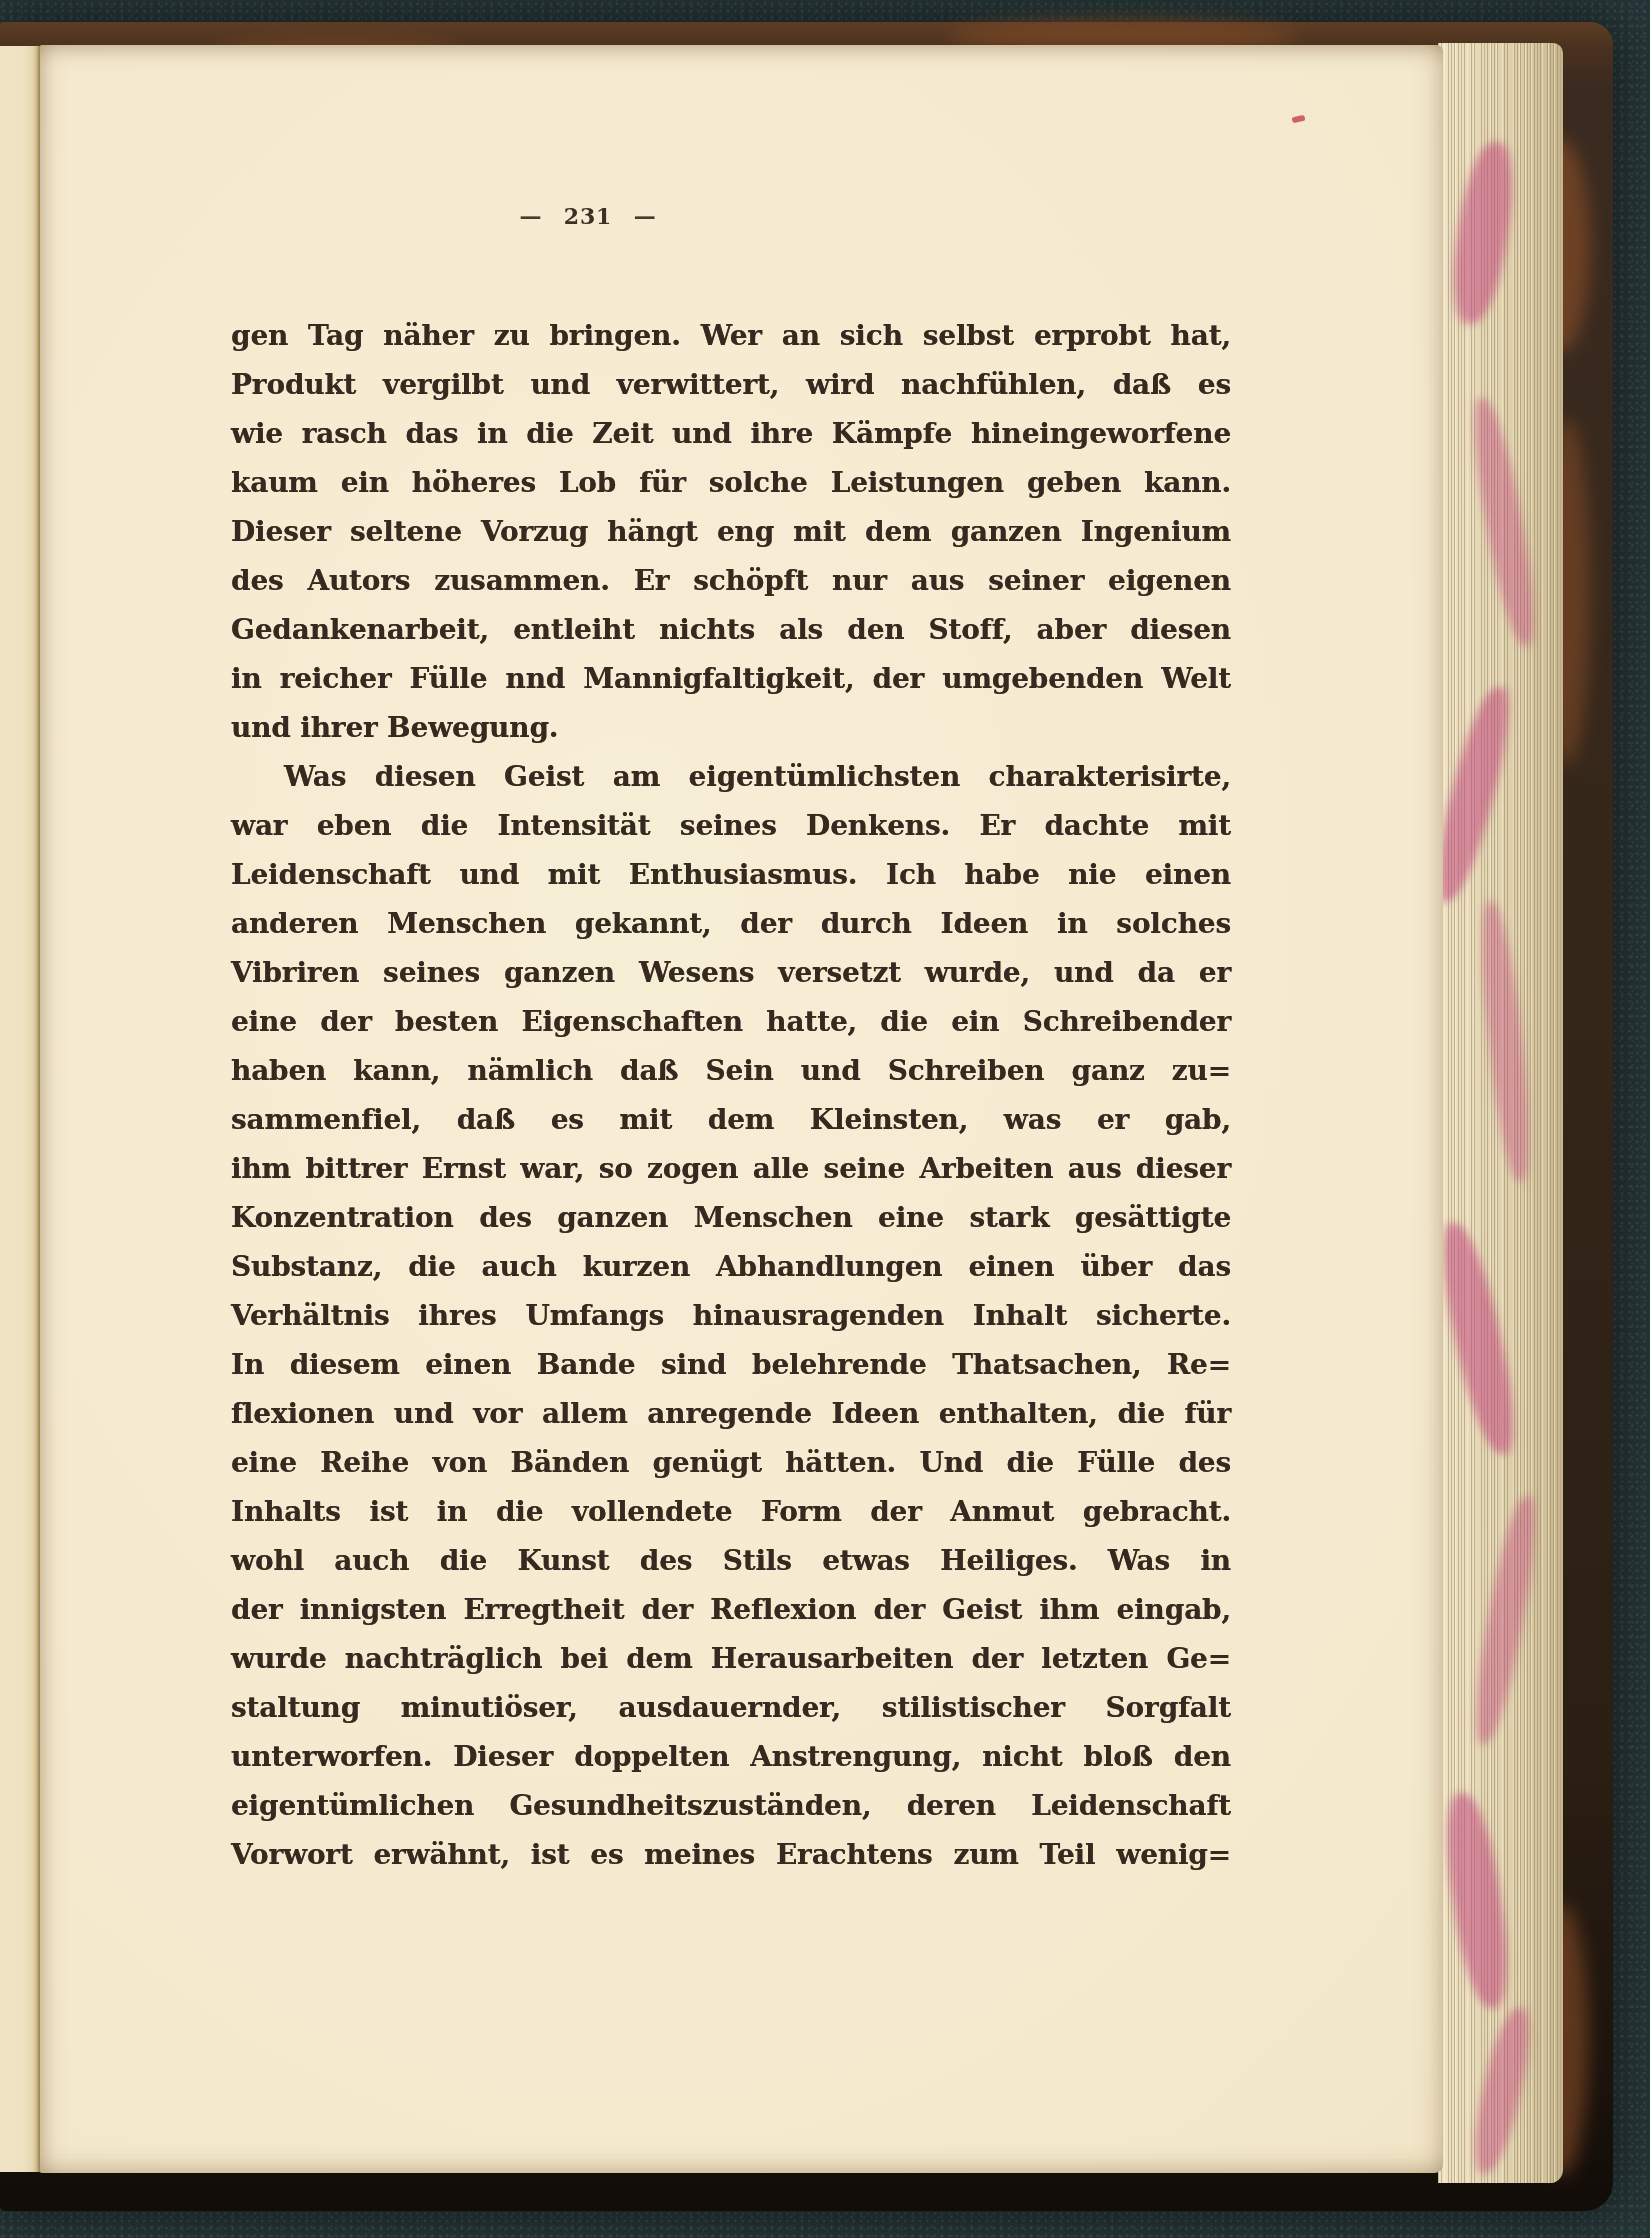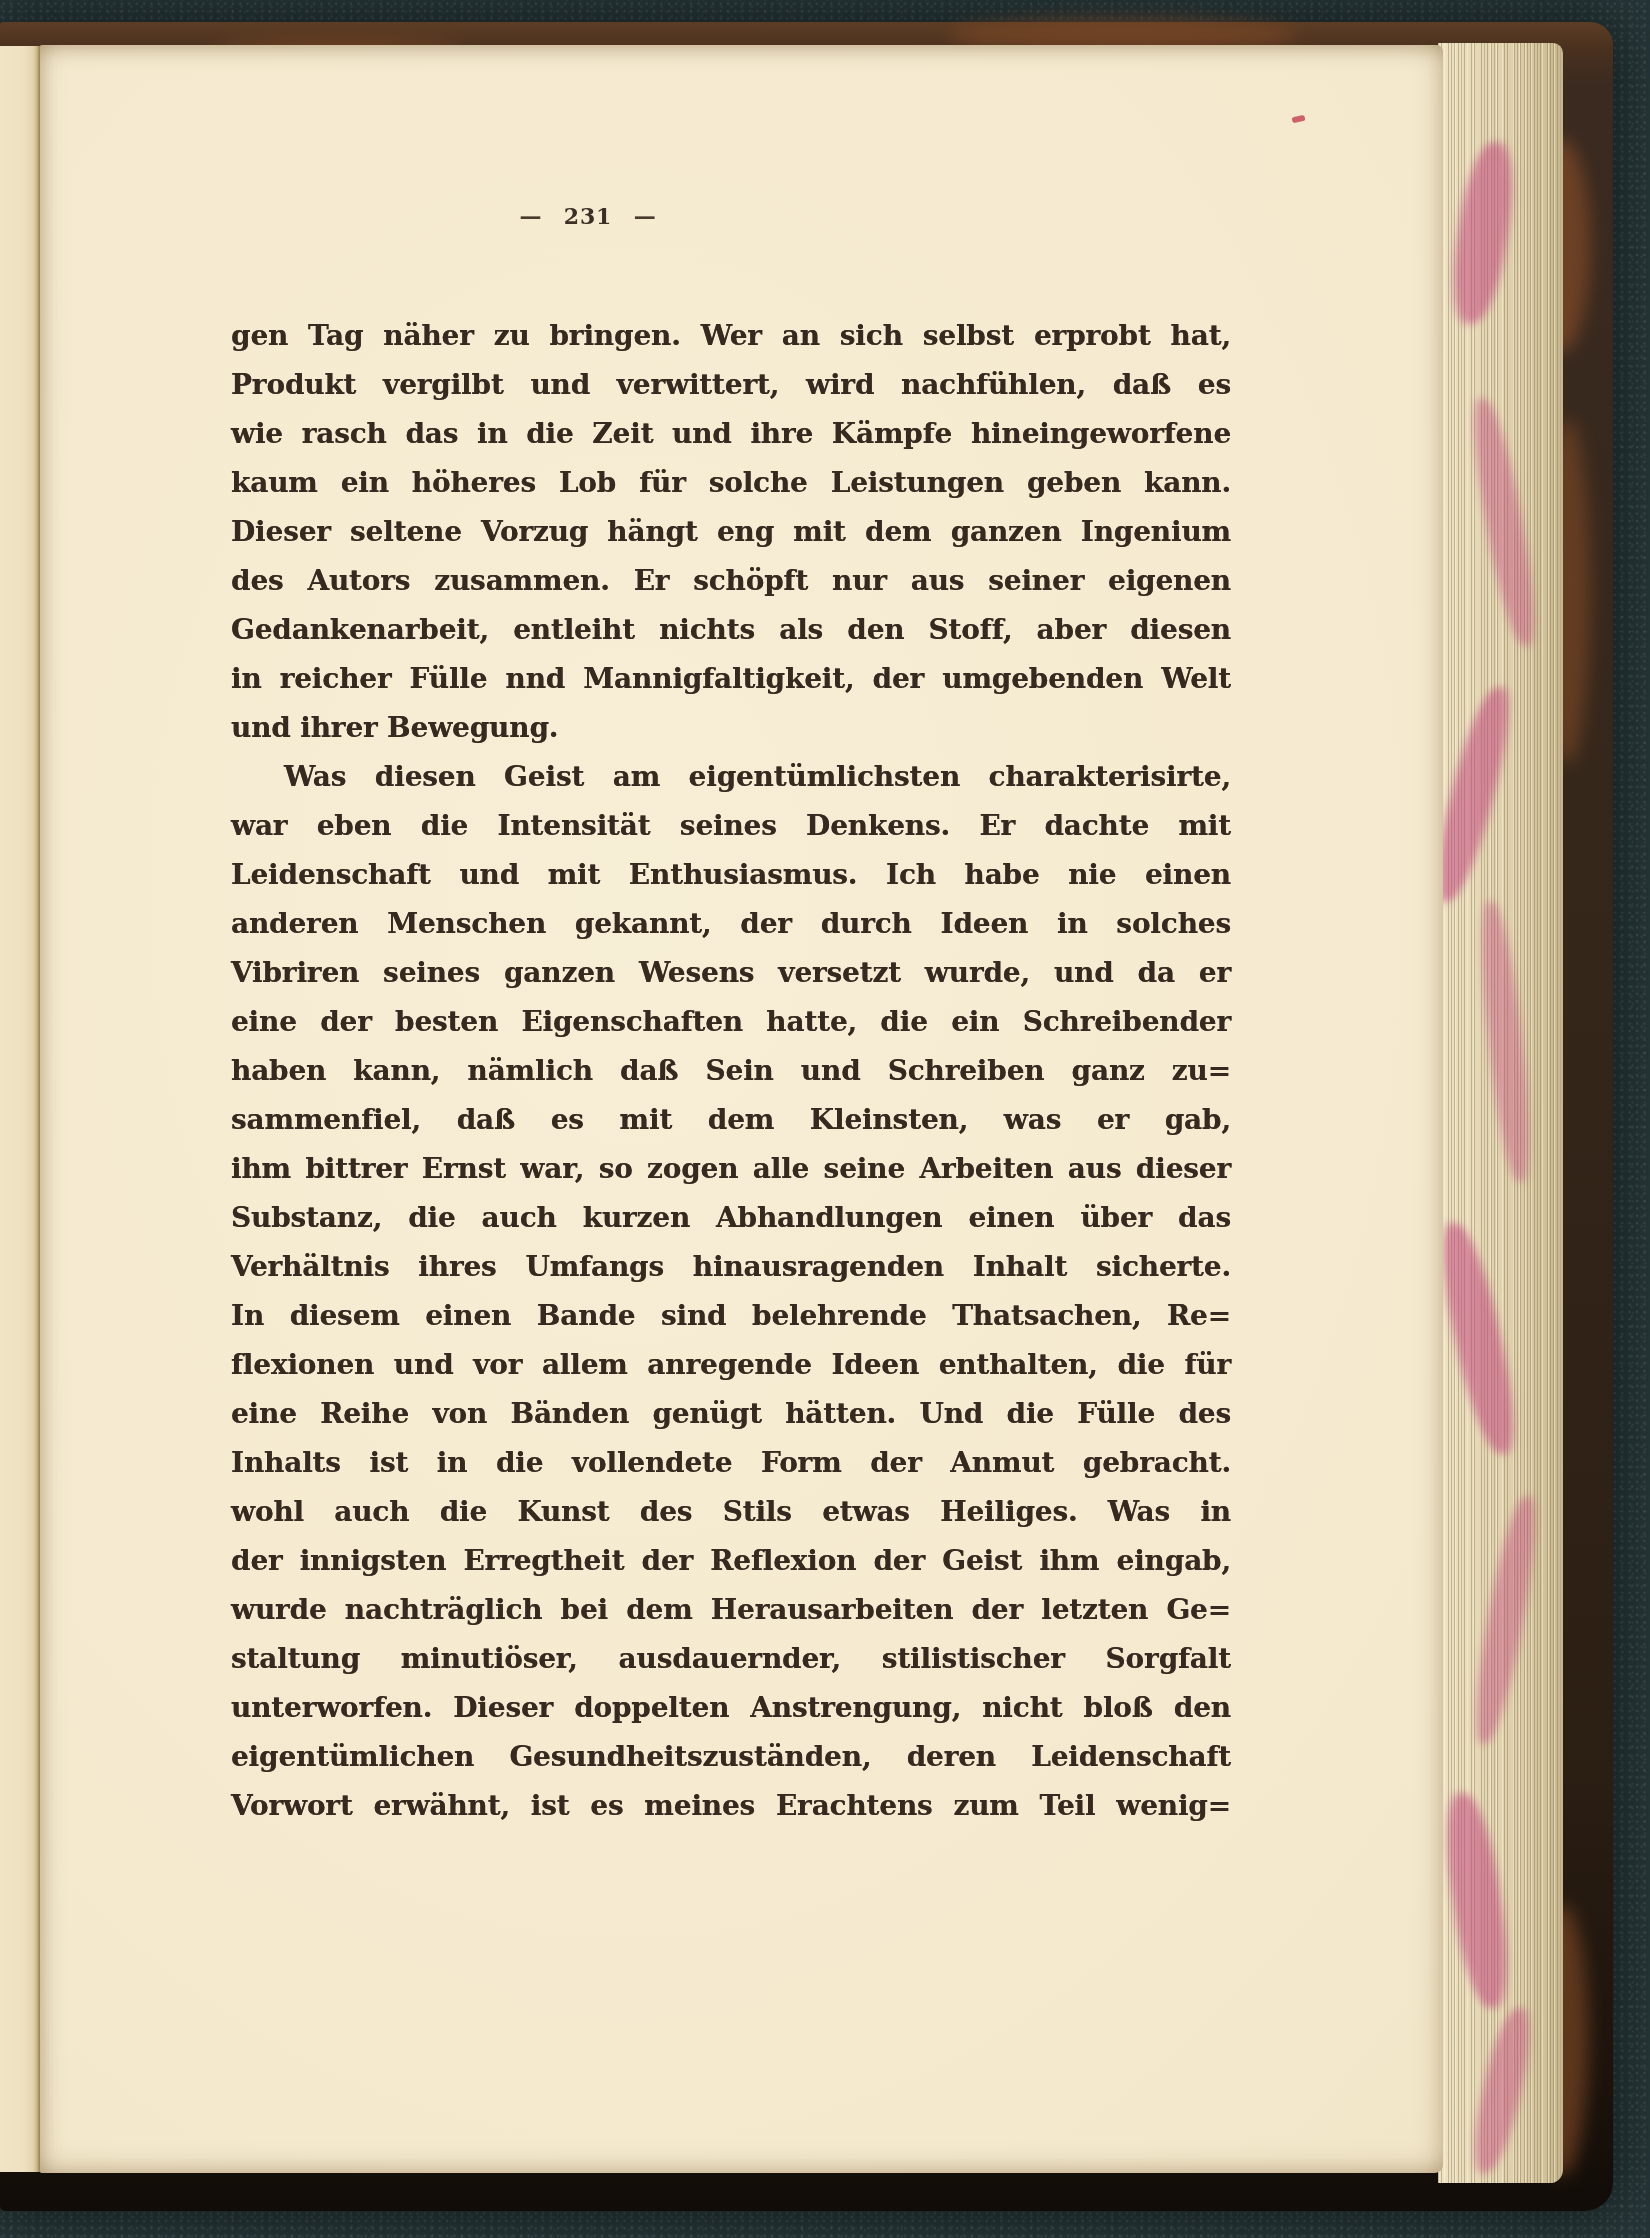--- a/index.html
+++ b/index.html
@@ -160,20 +160,21 @@
     <div class="line end">und ihrer Bewegung.</div>
     <div class="line indent">Was diesen Geist am eigentümlichsten charakterisirte,</div>
     <div class="line">war eben die Intensität seines Denkens. Er dachte mit</div>
     <div class="line">Leidenschaft und mit Enthusiasmus. Ich habe nie einen</div>
     <div class="line">anderen Menschen gekannt, der durch Ideen in solches</div>
     <div class="line">Vibriren seines ganzen Wesens versetzt wurde, und da er</div>
     <div class="line">eine der besten Eigenschaften hatte, die ein Schreibender</div>
     <div class="line">haben kann, nämlich daß Sein und Schreiben ganz zu=</div>
     <div class="line">sammenfiel, daß es mit dem Kleinsten, was er gab,</div>
     <div class="line">ihm bittrer Ernst war, so zogen alle seine Arbeiten aus dieser</div>
+    <div class="line">Konzentration des ganzen Menschen eine stark gesättigte</div>
     <div class="line">Substanz, die auch kurzen Abhandlungen einen über das</div>
     <div class="line">Verhältnis ihres Umfangs hinausragenden Inhalt sicherte.</div>
     <div class="line">In diesem einen Bande sind belehrende Thatsachen, Re=</div>
     <div class="line">flexionen und vor allem anregende Ideen enthalten, die für</div>
     <div class="line">eine Reihe von Bänden genügt hätten. Und die Fülle des</div>
     <div class="line">Inhalts ist in die vollendete Form der Anmut gebracht.</div>
     <div class="line">wohl auch die Kunst des Stils etwas Heiliges. Was in</div>
     <div class="line">der innigsten Erregtheit der Reflexion der Geist ihm eingab,</div>
     <div class="line">wurde nachträglich bei dem Herausarbeiten der letzten Ge=</div>
     <div class="line">staltung minutiöser, ausdauernder, stilistischer Sorgfalt</div>

